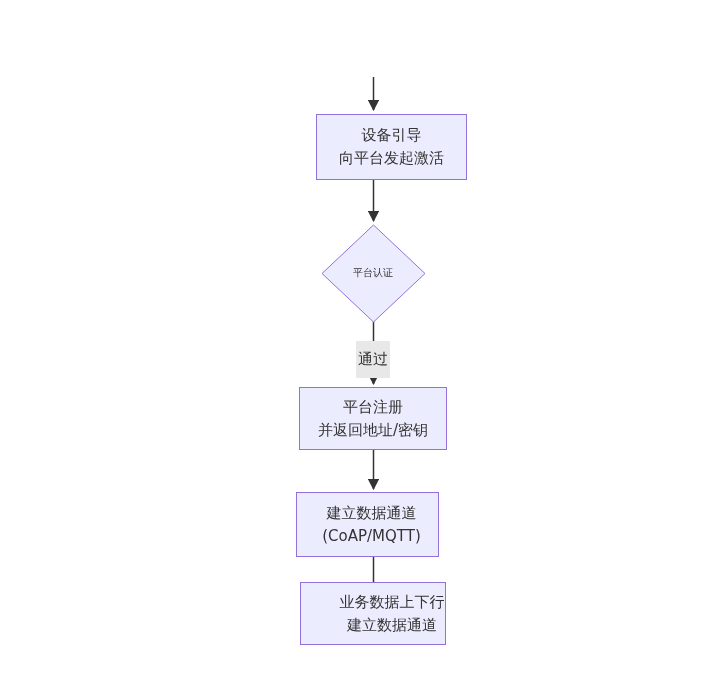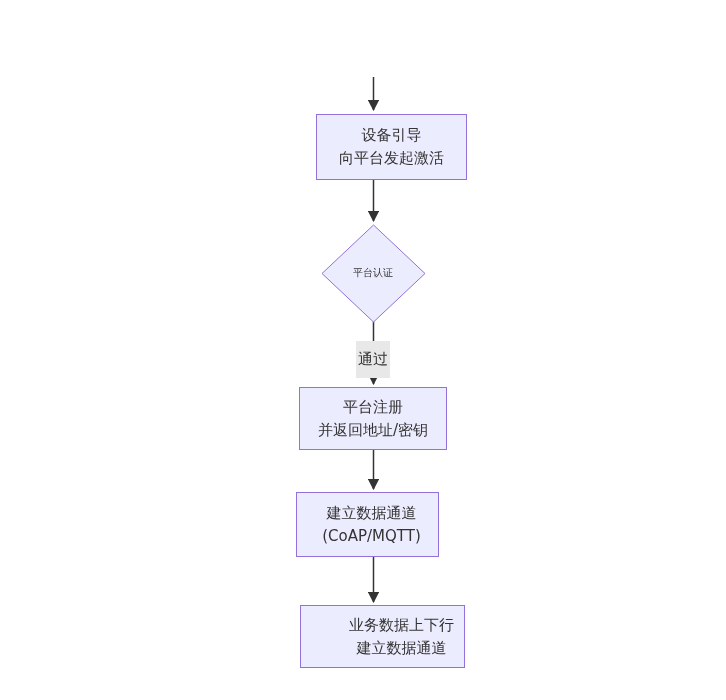--- a/index.html
+++ b/index.html
@@ -92,18 +92,18 @@
   <div class="node" style="left:299px; top:387px; width:148px; height:63px;">
     <span class="node-line">平台注册</span>
     <span class="node-line">并返回地址/密钥</span>
   </div>
 
   <div class="node" style="left:296px; top:492px; width:143px; height:65px;padding-left:8px;">
     <span class="node-line">建立数据通道</span>
     <span class="node-line">(CoAP/MQTT)</span>
   </div>
 
-  <div class="node" style="left:300px; top:605px; width:165px; height:63px;padding-left:38px;">
+  <div class="node" style="left:300px; top:582px; width:146px; height:63px;padding-left:38px;">
     <span class="node-line">业务数据上下行</span>
     <span class="node-line">建立数据通道</span>
   </div>
 
 </div>
 
 </body></html>

